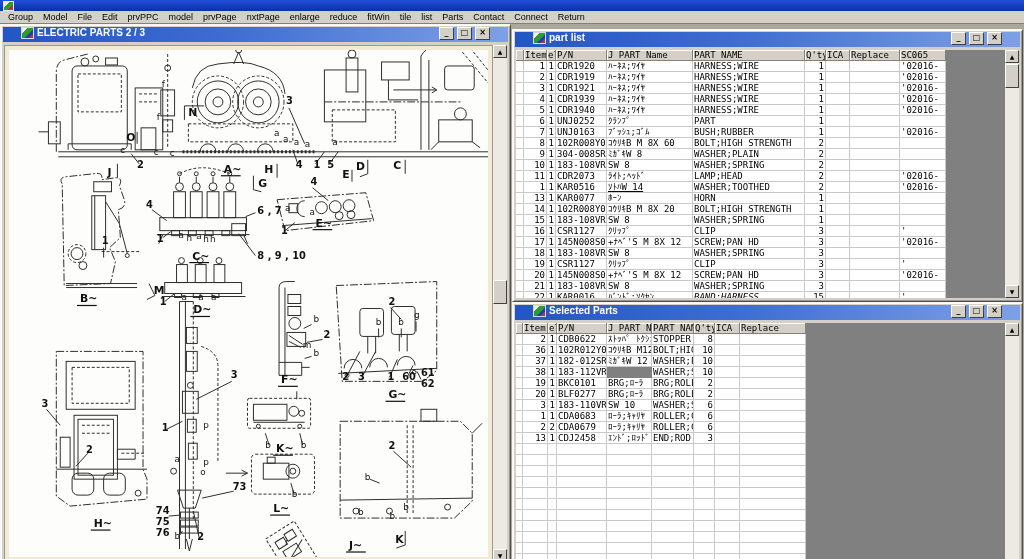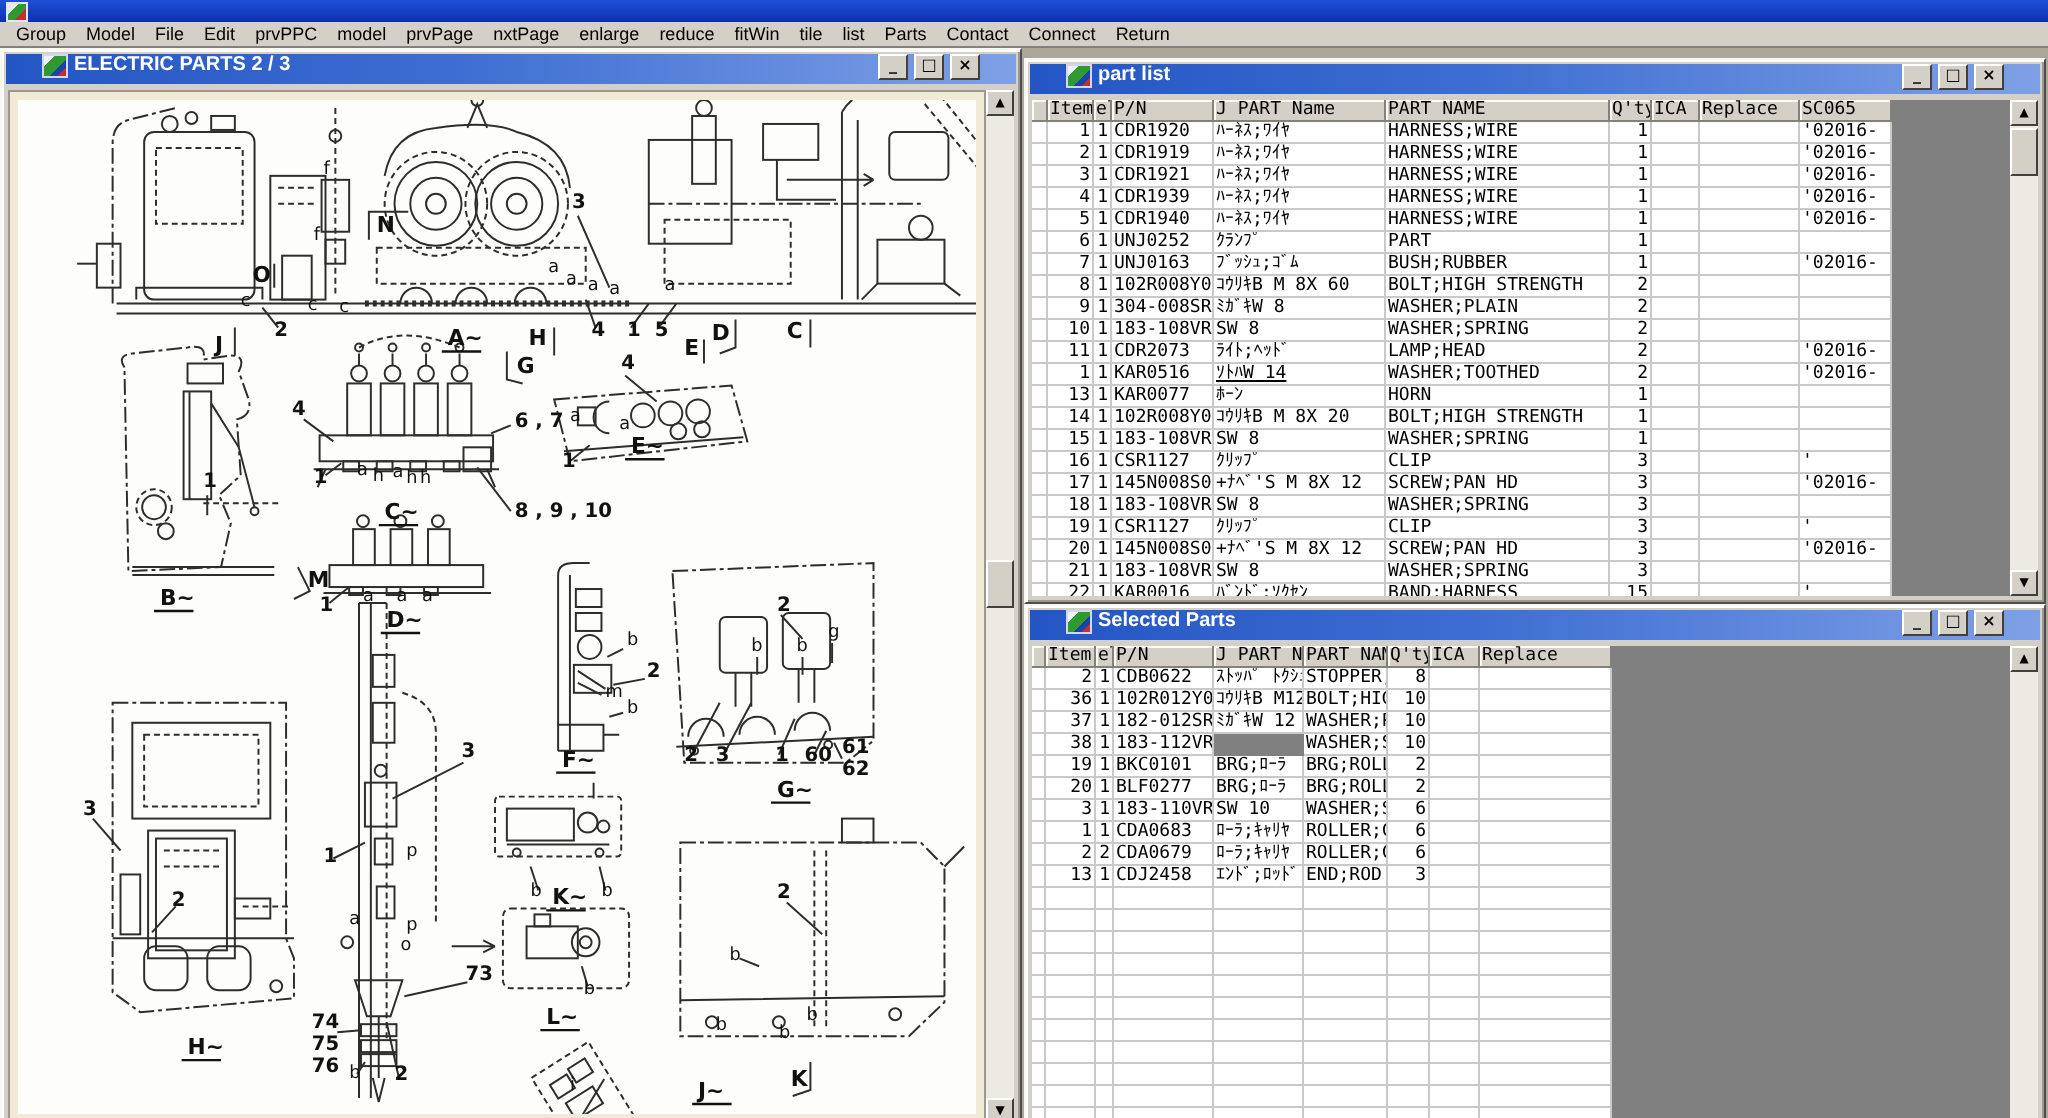--- a/index.html
+++ b/index.html
@@ -684,21 +684,21 @@
           <div class="cell" style="width: 24px;"></div>
           <div class="cell" style="width: 50px;"></div>
           <div class="cell" style="width: 46px;"></div>
         </div>
         <div class="row">
           <div class="cell" style="width: 8px;"></div>
           <div class="cell r" style="width: 23px;">22</div>
           <div class="cell r" style="width: 9px;">1</div>
           <div class="cell" style="width: 51px;">KAR0016</div>
           <div class="cell" style="width: 86px;">ﾊﾞﾝﾄﾞ;ｿｸｾﾝ</div>
-          <div class="cell" style="width: 112px;">BAND;HARNESS</div>
+          <div class="cell" style="width: 112px; font-style: italic;">BAND;HARNESS</div>
           <div class="cell r" style="width: 21px;">15</div>
           <div class="cell" style="width: 24px;"></div>
           <div class="cell" style="width: 50px;"></div>
           <div class="cell" style="width: 46px;">'</div>
         </div>
       </div>
     <div class="vsb">
       <div class="sbtn sb-up">▲</div>
       <div class="sb-th" style="top:14px;"></div>
       <div class="sbtn sb-dn">▼</div>

